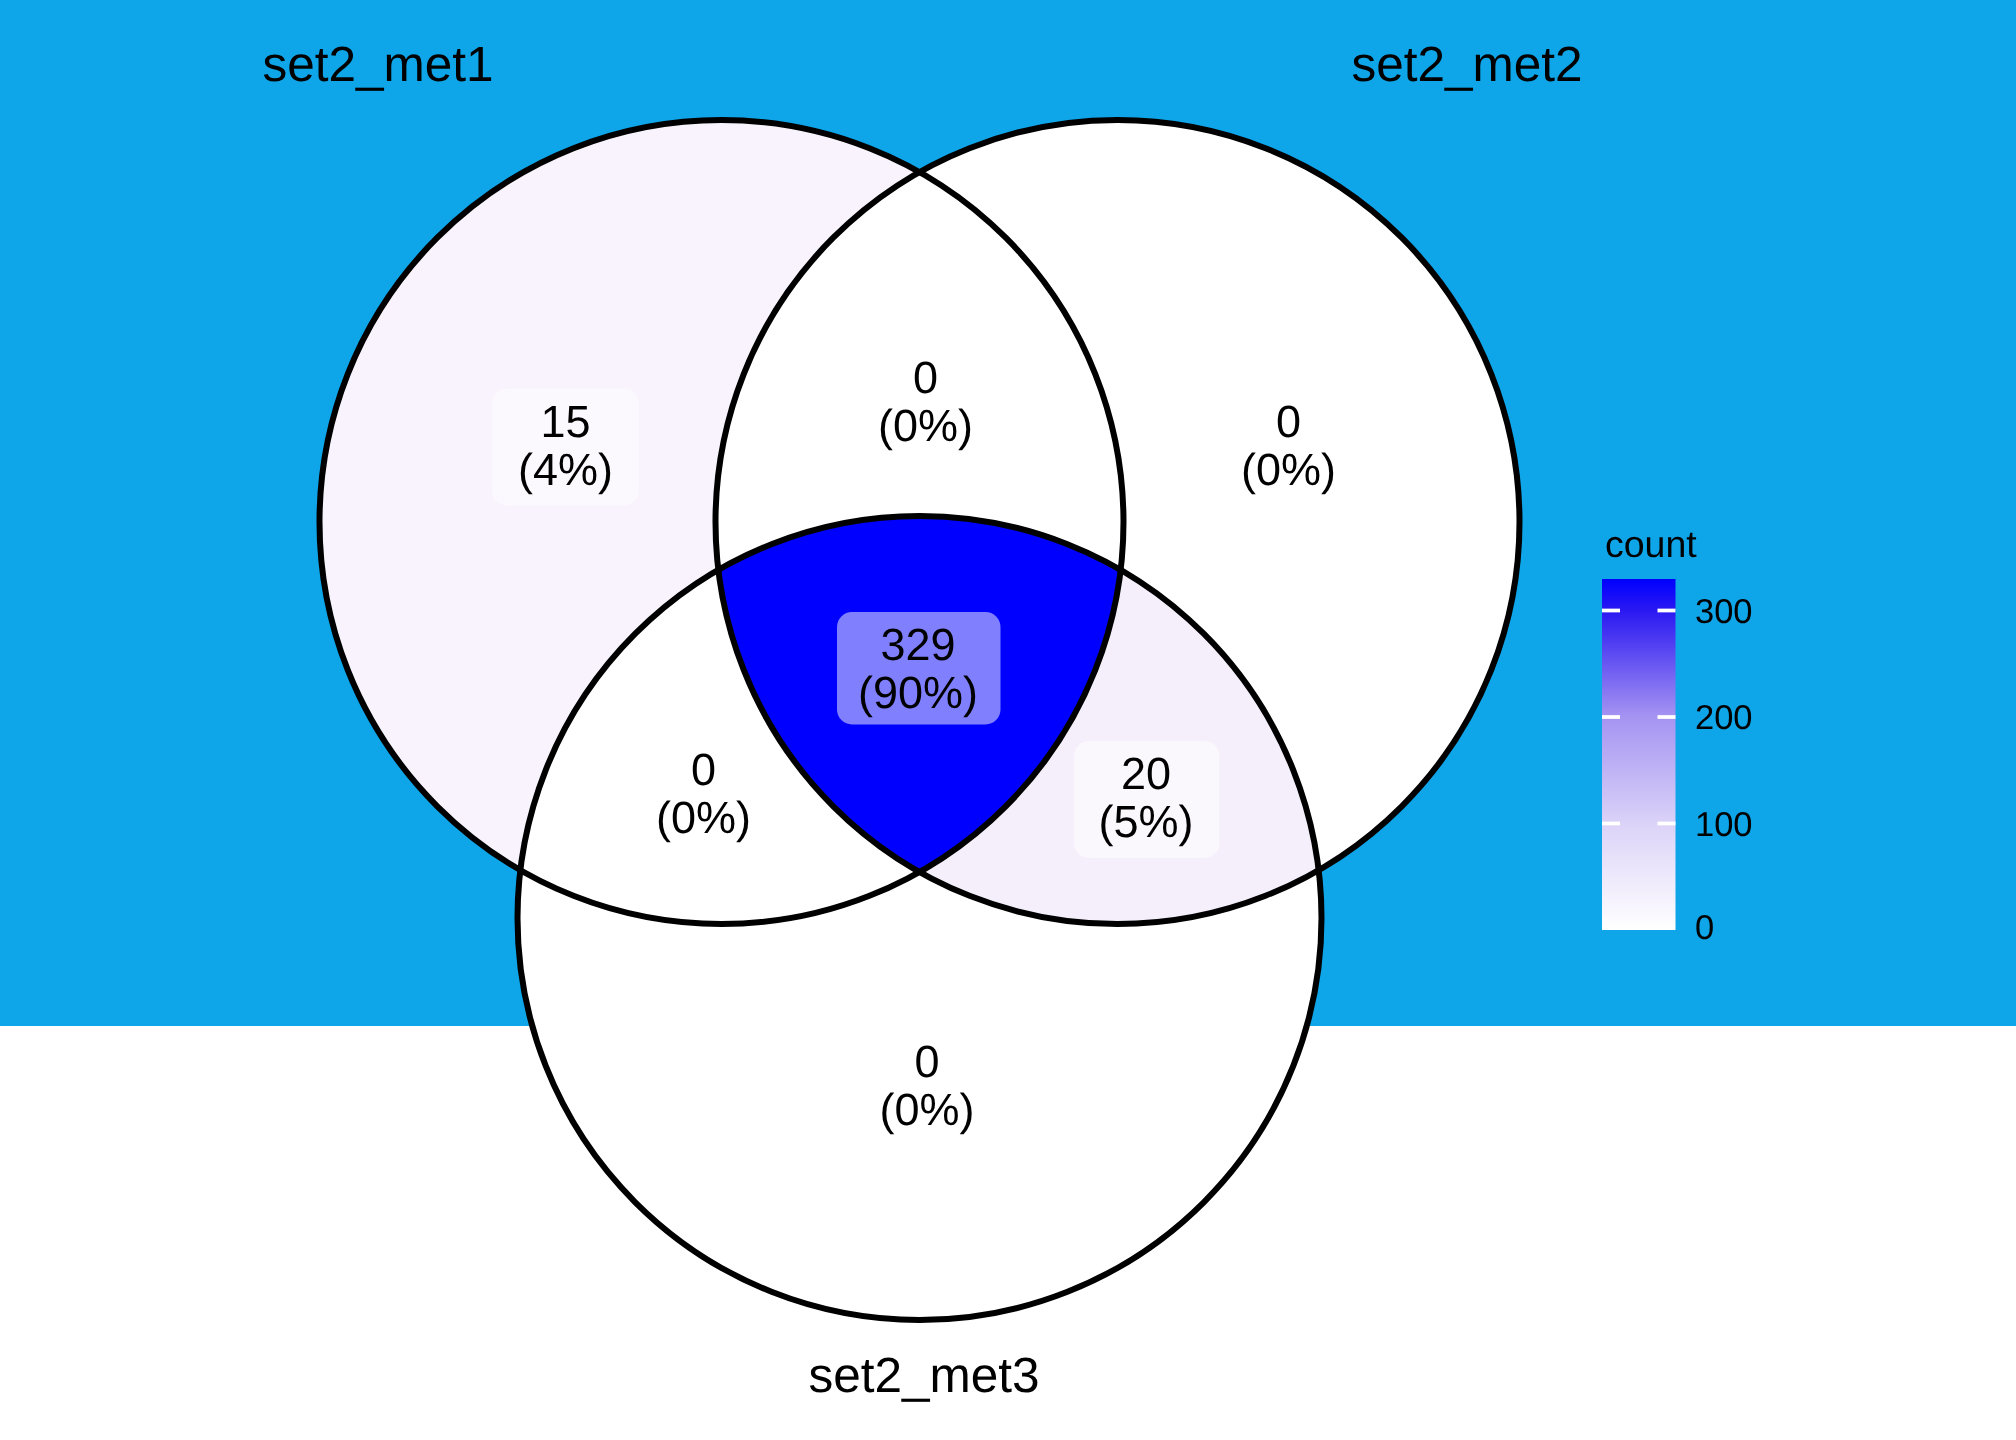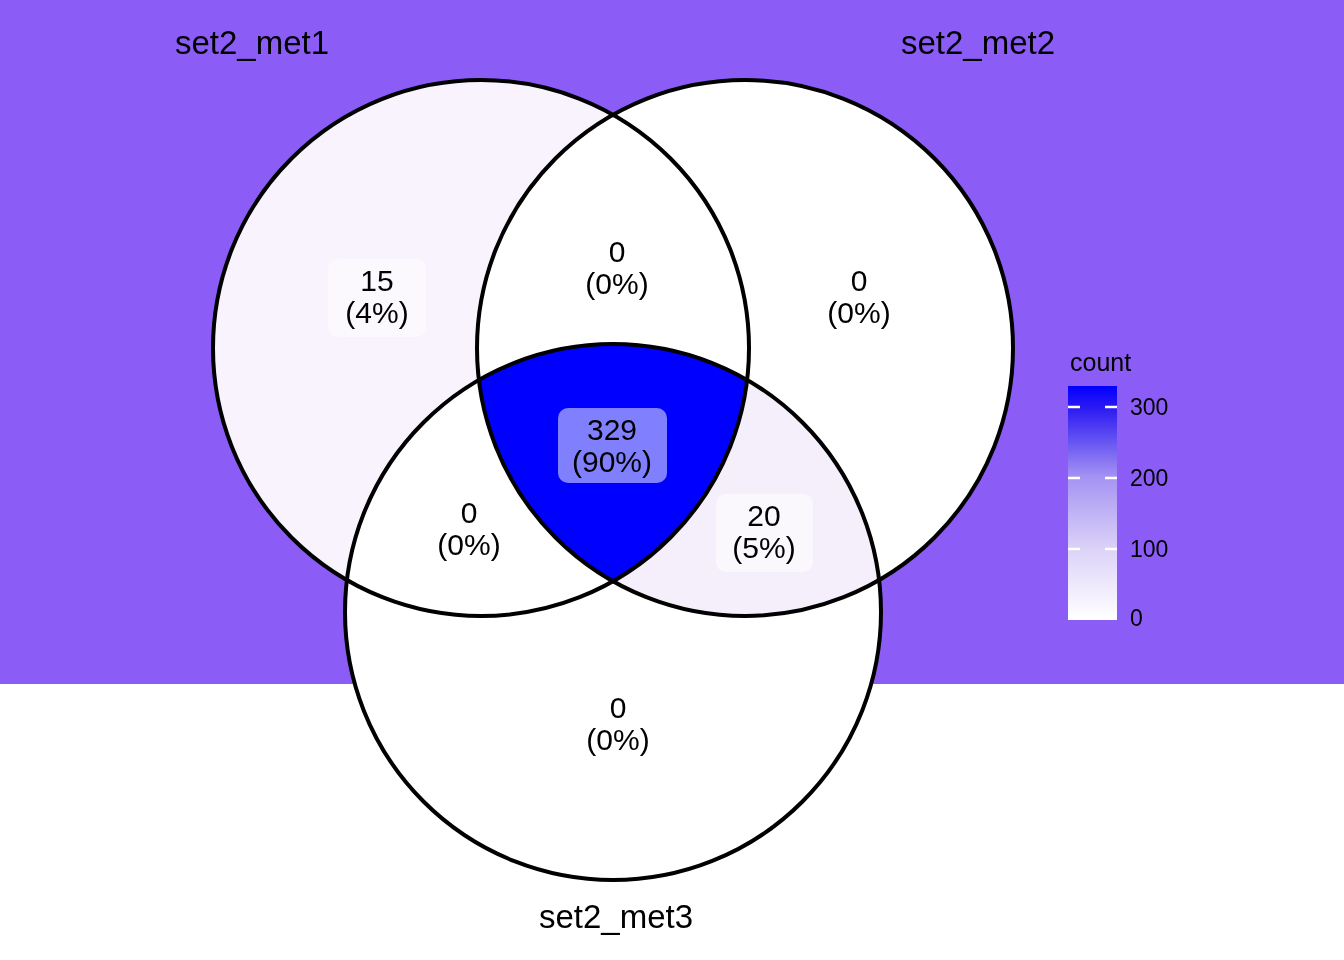--- a/index.html
+++ b/index.html
@@ -7,21 +7,21 @@
     padding: 0;
     background: #FFFFFF;
     width: 1344px;
     height: 960px;
     overflow: hidden;
   }
   .figure-canvas {
     position: relative;
     width: 1344px;
     height: 684px;
-    background: #8b5cf6;
+    background: #0ea5e9;
   }
   svg { display: block; }
   .set-label {
     font-family: "Liberation Sans", sans-serif;
     font-size: 33px;
     fill: #000000;
     text-anchor: middle;
   }
   .region-text {
     font-family: "Liberation Sans", sans-serif;

